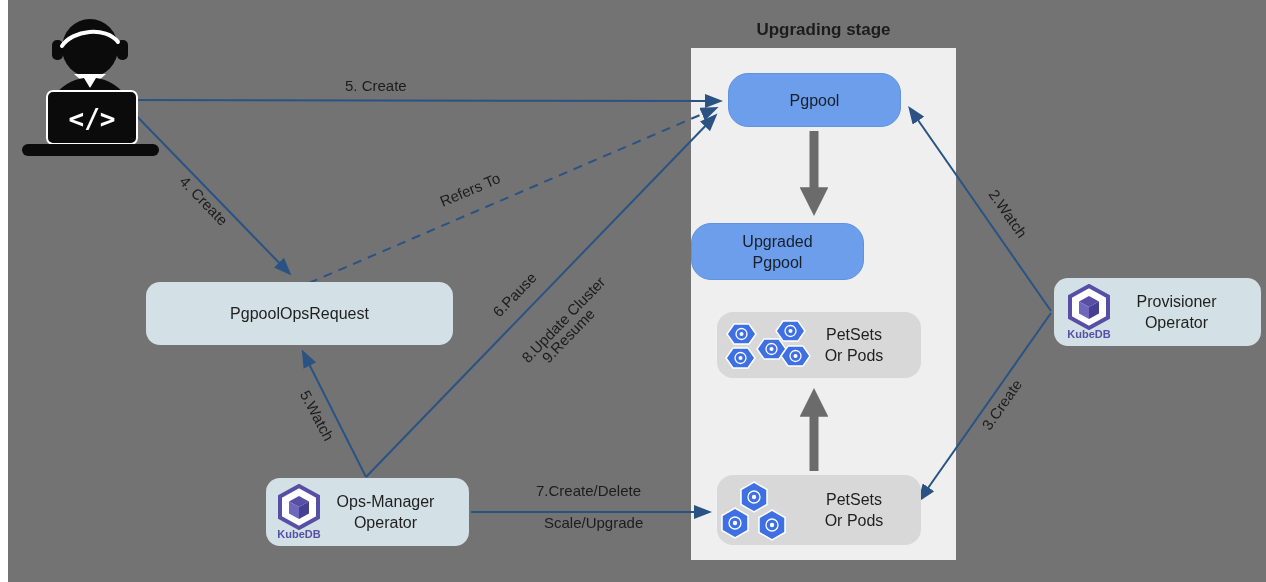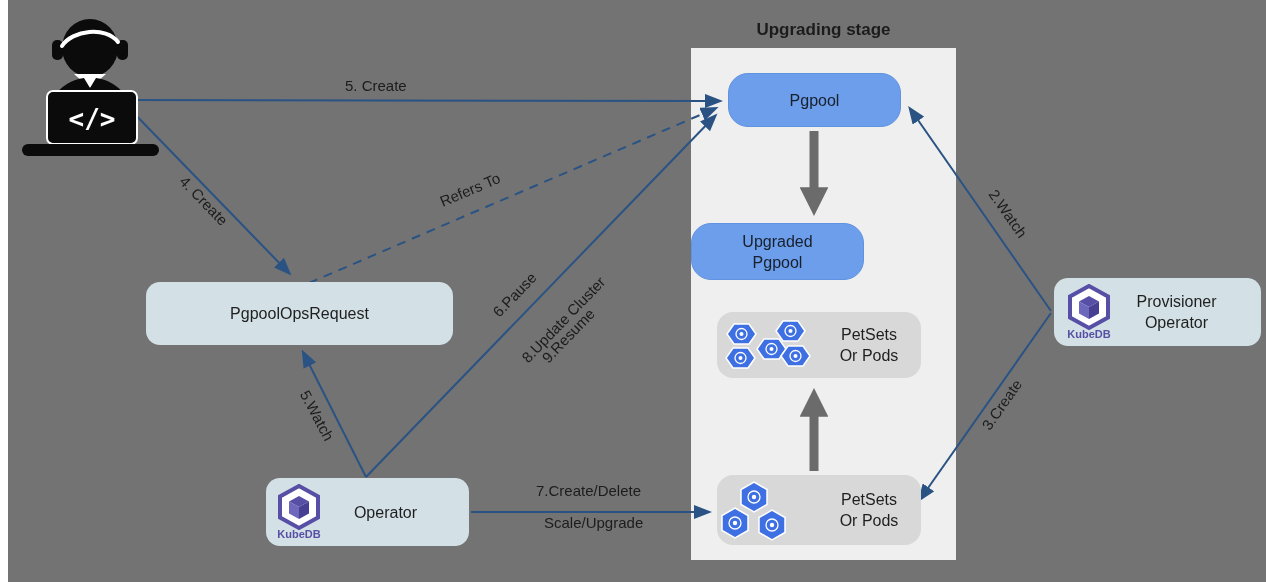--- a/index.html
+++ b/index.html
@@ -20,21 +20,21 @@
 
   #node-pgpool{left:720px;top:73px;width:173px;height:54px;}
   #node-upgraded-pgpool{left:683px;top:223px;width:173px;height:57px;flex-direction:column;}
   #node-petsets-top{left:709px;top:312px;width:204px;height:66px;justify-content:flex-start;}
   #node-petsets-bottom{left:709px;top:475px;width:204px;height:70px;justify-content:flex-start;}
   #node-opsrequest{left:138px;top:282px;width:307px;height:63px;}
   #node-opsmanager{left:258px;top:478px;width:203px;height:68px;justify-content:flex-start;padding-left:10px;}
   #node-provisioner{left:1046px;top:278px;width:207px;height:68px;justify-content:flex-start;padding-left:12px;}
 
   .two-line span{display:block;}
-  .pet-text{position:absolute;left:100px;top:0;width:104px;height:100%;
+  .pet-text{position:absolute;left:85px;top:0;width:104px;height:100%;
             display:flex;flex-direction:column;justify-content:center;}
   .op-text{flex:1;text-align:center;padding-right:20px;}
 
   .pod{position:absolute;}
 
   
   #stage-title{position:absolute;left:698px;top:20px;width:235px;text-align:center;
                font-size:17px;font-weight:bold;color:#1c1c1c;}
 
   
@@ -170,20 +170,21 @@
 
   <div class="node node-teal" id="node-opsmanager">
     <svg class="kubedb-logo" width="46" height="56" viewBox="0 0 46 56">
       <path d="M23,2 L42,12.5 V33.5 L23,44 L4,33.5 V12.5 Z" fill="#ffffff" stroke="#564fa5" stroke-width="4"></path>
       <path d="M23,12 L33,17.5 L23,23 L13,17.5 Z" fill="#564fa5"></path>
       <path d="M13,17.5 L23,23 V35 L13,29.5 Z" fill="#6e68bd"></path>
       <path d="M33,17.5 L23,23 V35 L33,29.5 Z" fill="#463f92"></path>
       <text x="23" y="54" text-anchor="middle" font-size="11" font-weight="bold" fill="#564fa5">KubeDB</text>
     </svg>
     <div class="op-text two-line">
+      <span>Ops-Manager</span>
       <span>Operator</span>
     </div>
   </div>
 
   <div class="node node-teal" id="node-provisioner">
     <svg class="kubedb-logo" width="46" height="56" viewBox="0 0 46 56">
       <path d="M23,2 L42,12.5 V33.5 L23,44 L4,33.5 V12.5 Z" fill="#ffffff" stroke="#564fa5" stroke-width="4"></path>
       <path d="M23,12 L33,17.5 L23,23 L13,17.5 Z" fill="#564fa5"></path>
       <path d="M13,17.5 L23,23 V35 L13,29.5 Z" fill="#6e68bd"></path>
       <path d="M33,17.5 L23,23 V35 L33,29.5 Z" fill="#463f92"></path>

